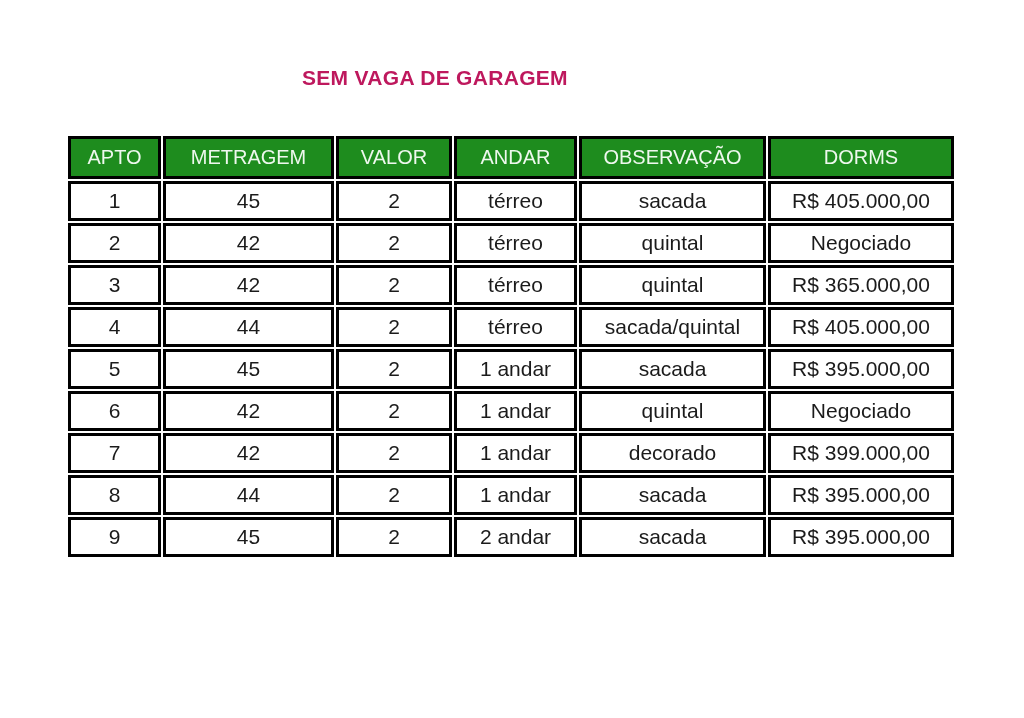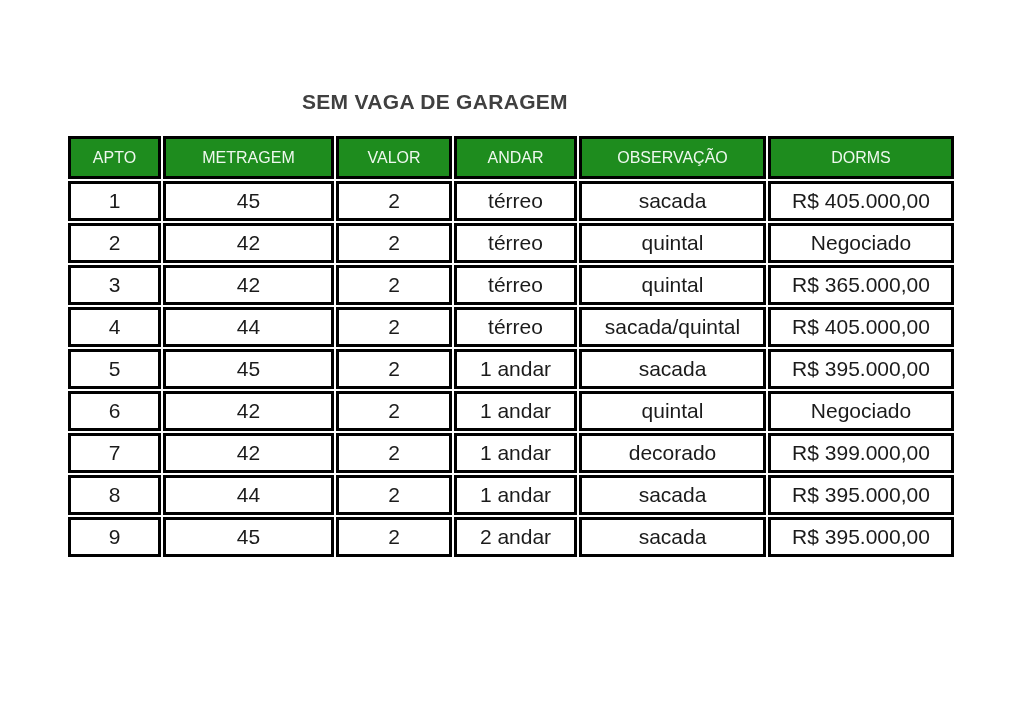--- a/index.html
+++ b/index.html
@@ -22,24 +22,23 @@
     height: 718px;
     background: var(--page-bg);
     overflow: hidden;
   }
   .page-title {
     position: absolute;
     left: 302px;
     top: 66px;
     font-size: 21px;
     font-weight: bold;
-    color: #404040;
+    color: #be185d;
     letter-spacing: 0.3px;
     white-space: nowrap;
-    margin-top: 24px;
   }
   table.apartments {
     position: absolute;
     left: 66px;
     top: 134px;
     border-collapse: separate;
     border-spacing: 2px;
     table-layout: fixed;
   }
   table.apartments th,
@@ -47,21 +46,21 @@
     border: 3px solid var(--border);
     text-align: center;
     vertical-align: middle;
     overflow: hidden;
     white-space: nowrap;
   }
   table.apartments th {
     background: var(--header-bg);
     color: var(--header-text);
     font-weight: normal;
-    font-size: 16px;
+    font-size: 20px;
     height: 43px;
   }
   table.apartments td {
     background: #ffffff;
     color: var(--text);
     font-size: 21px;
     height: 40px;
   }
   col.c-apto  { width: 93px; }
   col.c-metr  { width: 171px; }

